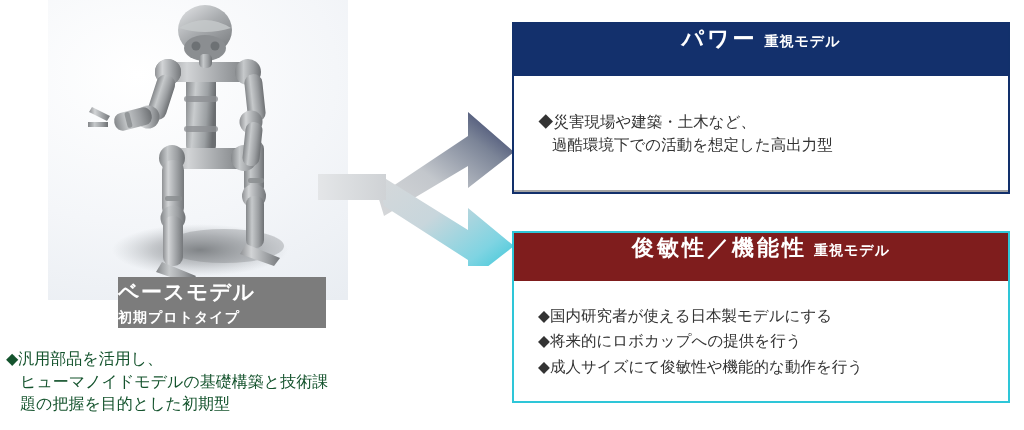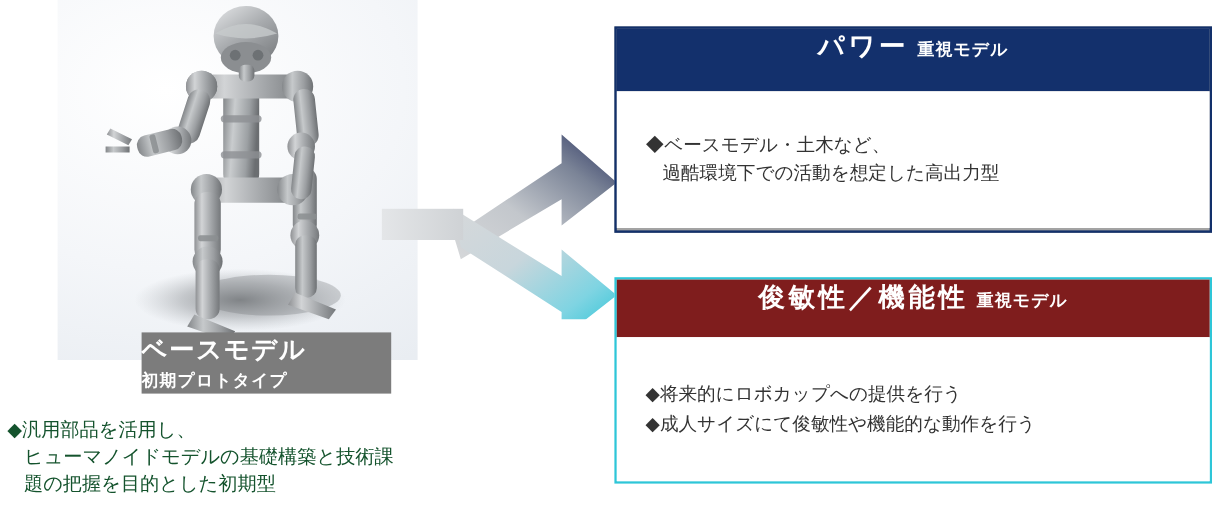--- a/index.html
+++ b/index.html
@@ -309,29 +309,30 @@
       <rect x="0" y="78" width="68" height="26" fill="url(#stemG)"></rect>
     </g>
   </svg>
 
   <div class="card" id="card-power">
     <div class="hdr">
       <span class="main">パワー</span>
       <span class="sfx">重視モデル</span>
     </div>
     <div class="body">
-      <div class="bullet">◆ベースモデル・土木など、
+      <div class="bullet">◆災害現場や建築・土木など、
 過酷環境下での活動を想定した高出力型</div>
     </div>
   </div>
 
   <div class="card" id="card-agility">
     <div class="hdr">
       <span class="main">俊敏性／機能性</span>
       <span class="sfx">重視モデル</span>
     </div>
     <div class="body">
+      <div class="bullet">◆国内研究者が使える日本製モデルにする</div>
       <div class="bullet">◆将来的にロボカップへの提供を行う</div>
       <div class="bullet">◆成人サイズにて俊敏性や機能的な動作を行う</div>
     </div>
   </div>
 
 </div>
 
 </body></html>

